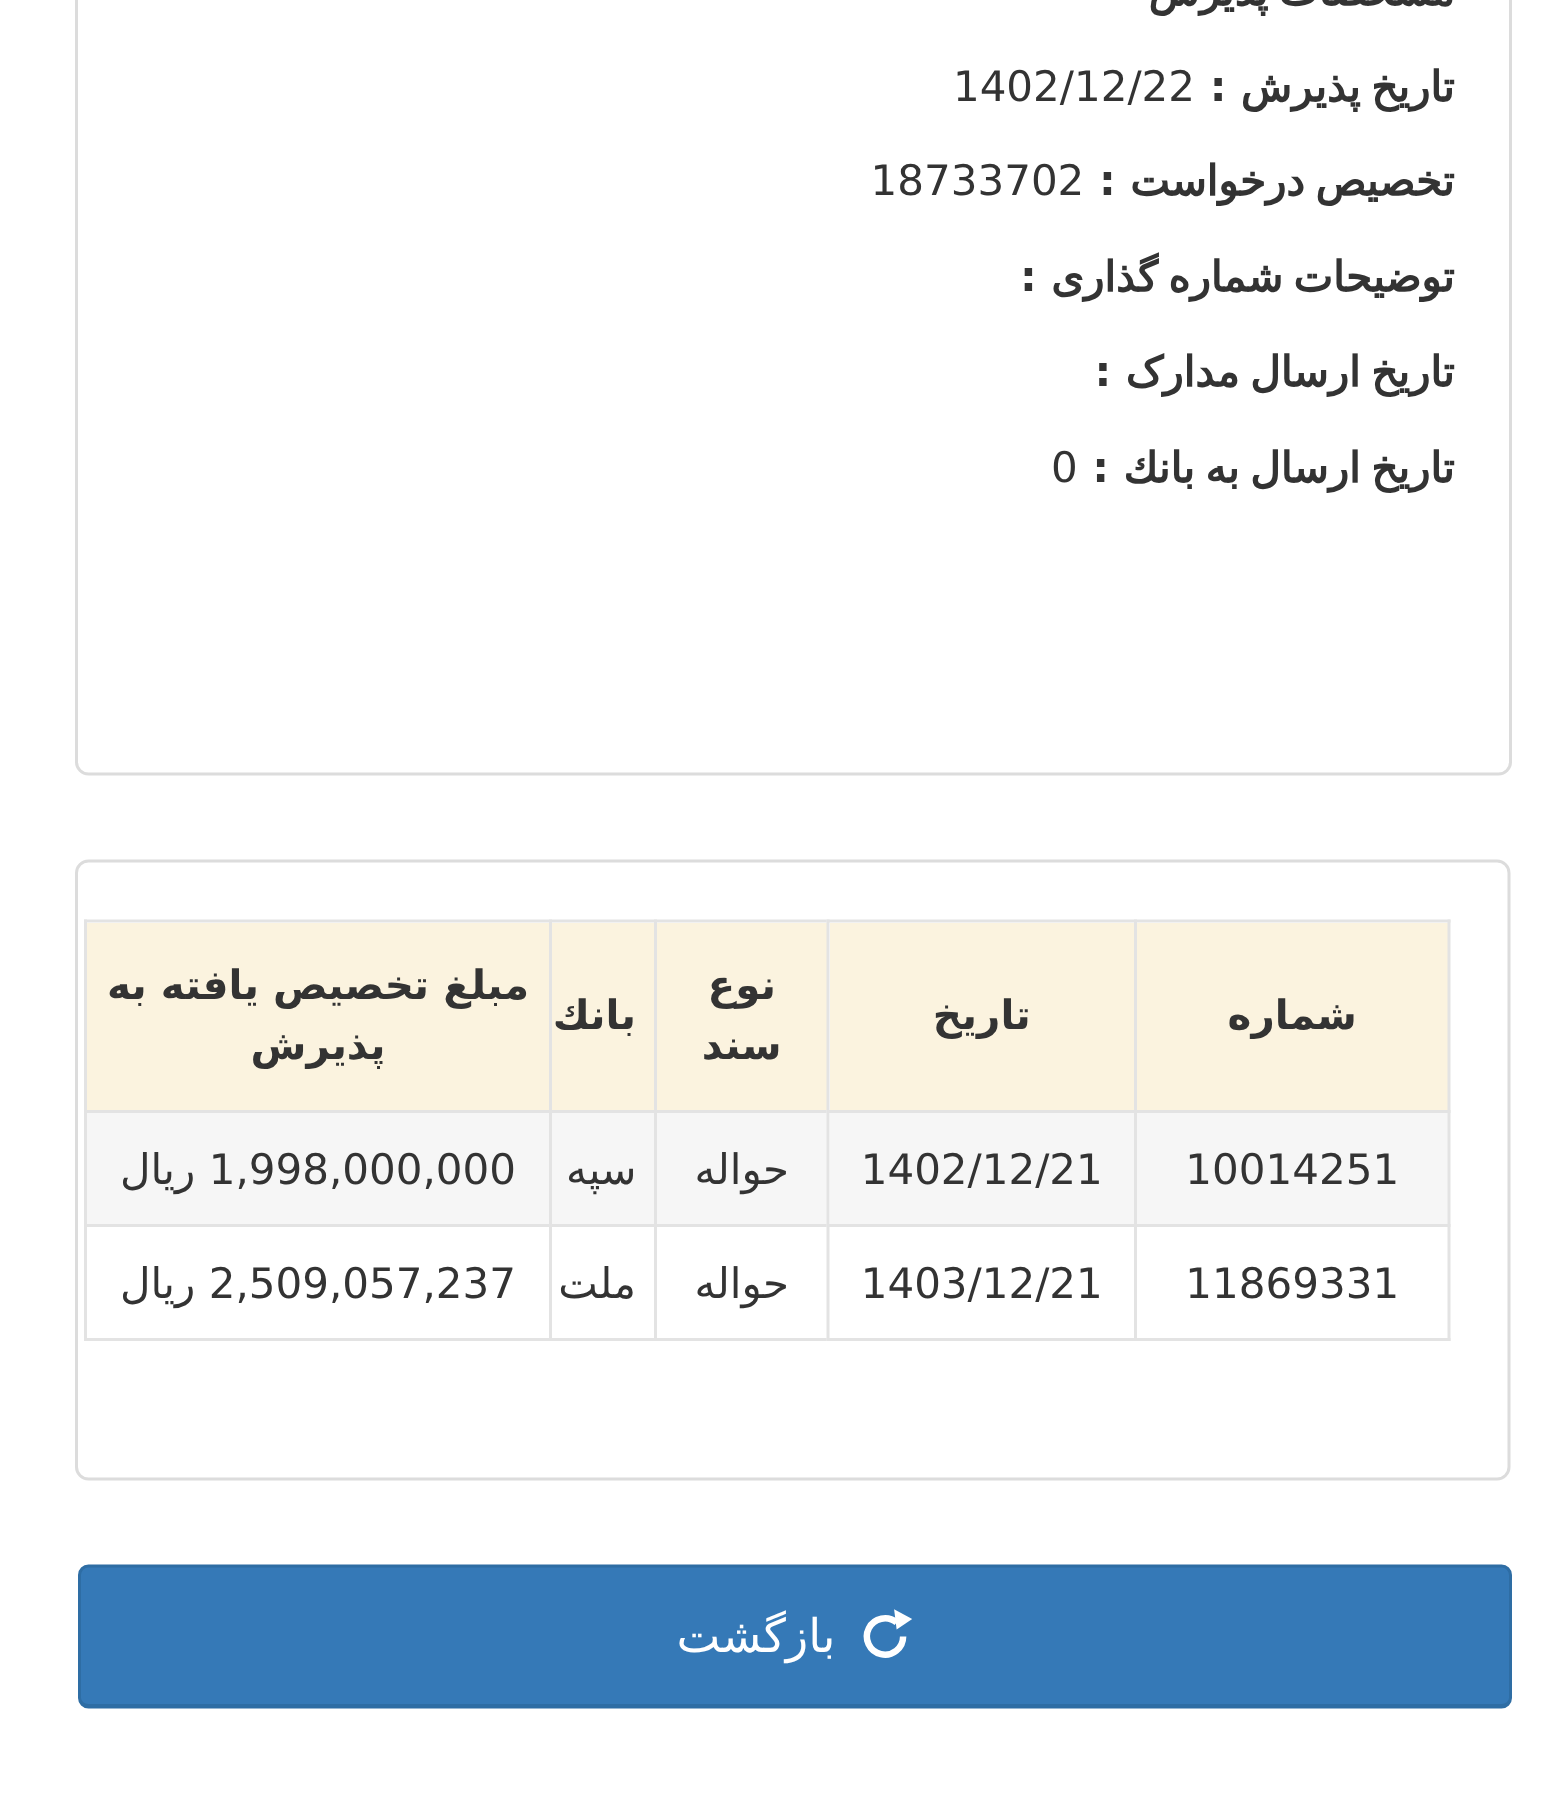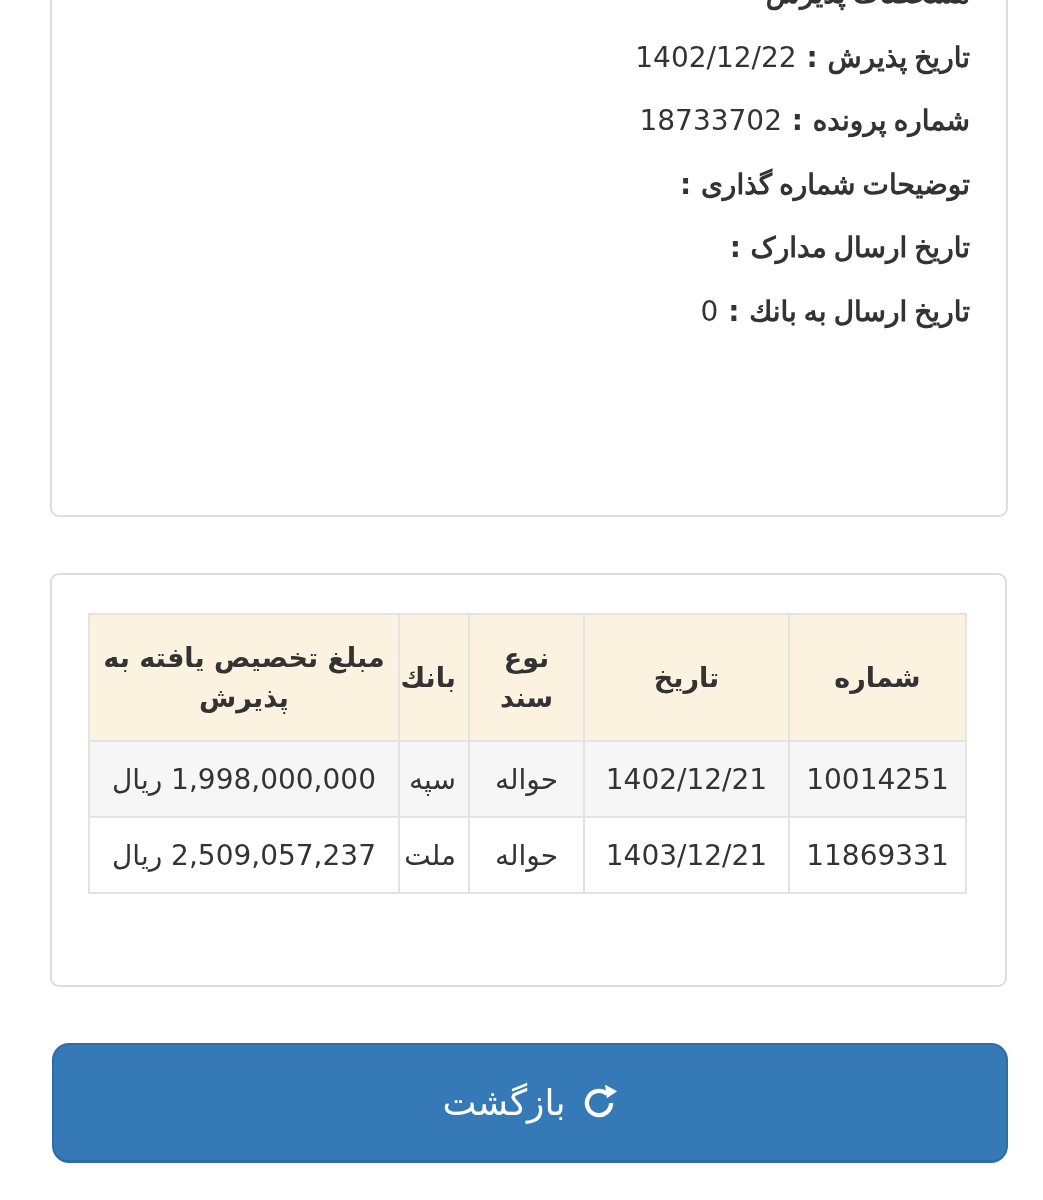--- a/index.html
+++ b/index.html
@@ -71,44 +71,44 @@
   thead th {
     background: #fbf3df;
     font-weight: bold;
     font-size: 27px;
     line-height: 1.45;
   }
   tbody tr { height: 76px; }
   tbody tr:nth-child(odd) td { background: #f6f6f6; }
   tbody tr:nth-child(even) td { background: #ffffff; }
   table { border: 2px solid #d9d9d9; }
-  .col-0 { width: 177px; }  
+  .col-0 { width: 209px; }  
   .col-1 { width: 205px; margin-left: 36px; }  
   .col-2 { width: 115px; margin-top: 37px; }  
   .col-3 { width: 70px;  }  
   .col-4 { width: 310px; }  
   
   #back-button {
     position: absolute;
     left: 52px;
     top: 1043px;
     width: 956px;
-    height: 120px;
+    height: 96px;
     box-sizing: border-box;
     background: #3579b7;
     border: 2px solid #2e6da4;
     border-bottom-width: 3px;
-    border-radius: 17px;
+    border-radius: 7px;
     display: flex;
     flex-direction: row;
     align-items: center;
     justify-content: center;
     gap: 14px;
     color: #ffffff;
-    font-size: 36px;
+    font-size: 31px;
     cursor: pointer;
     direction: rtl;
   }
   #back-button .icon-wrap {
     display: inline-flex;
     align-items: center;
     justify-content: center;
   }
 </style>
 </head>
@@ -119,21 +119,21 @@
   <div id="details-card" class="card">
     <div class="detail-row">
       <span class="lbl">مشخصات پذیرش</span>
     </div>
     <div>
   <div class="detail-row">
     <span class="lbl">تاریخ پذیرش</span><span class="sep"> : </span><span class="val">1402/12/22</span>
   </div>
 
   <div class="detail-row">
-    <span class="lbl">شماره پرونده</span><span class="sep"> : </span><span class="val">18733702</span>
+    <span class="lbl">تخصیص درخواست</span><span class="sep"> : </span><span class="val">18733702</span>
   </div>
 
 
   <div class="detail-row">
     <span class="lbl">توضیحات شماره گذاری</span><span class="sep"> : </span><span class="val"></span>
   </div>
 
   <div class="detail-row">
     <span class="lbl">تاریخ ارسال مدارک</span><span class="sep"> : </span><span class="val"></span>
   </div>

